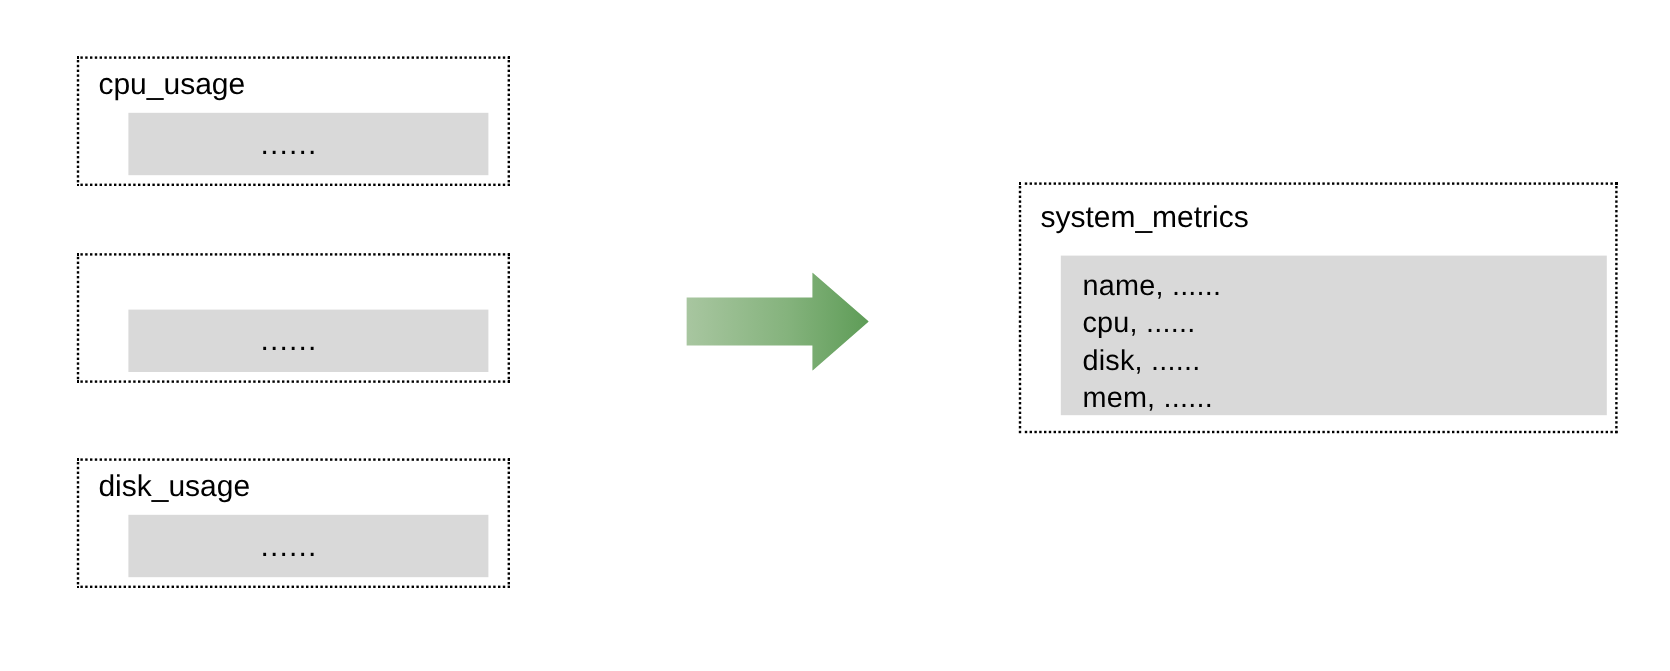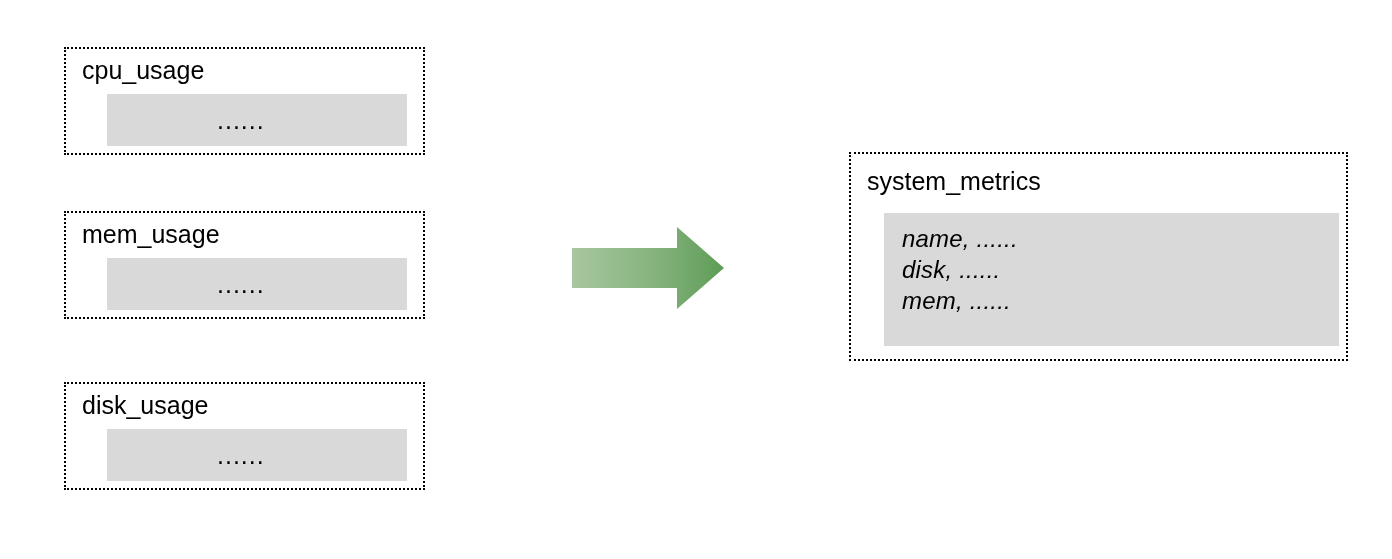--- a/index.html
+++ b/index.html
@@ -91,21 +91,20 @@
     width: 455px;
     height: 133px;
     padding: 10px 0 0 18px;
   }
   .dst-line {
     font-size: 24px;
     line-height: 31px;
     letter-spacing: 0.2px;
     white-space: nowrap;
     color: #000000;
-    font-style: italic;
   }
 
   
   .flow-arrow {
     position: absolute;
     left: 572px;
     top: 227px;
     width: 152px;
     height: 82px;
   }
@@ -116,21 +115,20 @@
 <div id="canvas">
 
   <div class="entity-box src-box src-box-1">
     <div class="entity-title">cpu_usage</div>
     <div class="entity-body src-body">
       <div class="entity-ellipsis src-ellipsis">......</div>
     </div>
   </div>
 
   <div class="entity-box src-box src-box-2">
-    <div class="entity-title">mem_usage</div>
     <div class="entity-body src-body">
       <div class="entity-ellipsis src-ellipsis">......</div>
     </div>
   </div>
 
   <div class="entity-box src-box src-box-3">
     <div class="entity-title">disk_usage</div>
     <div class="entity-body src-body">
       <div class="entity-ellipsis src-ellipsis">......</div>
     </div>
@@ -144,18 +142,19 @@
         <stop offset="100%" stop-color="#5E9C57"></stop>
       </linearGradient>
     </defs>
     <polygon points="0,21 105,21 105,0 152,41 105,82 105,61 0,61" fill="url(#arrowGrad)"></polygon>
   </svg>
 
   <div class="entity-box dst-box">
     <div class="entity-title dst-title">system_metrics</div>
     <div class="entity-body dst-body">
       <div class="dst-line">name, ......</div>
+      <div class="dst-line">cpu, ......</div>
       <div class="dst-line">disk, ......</div>
       <div class="dst-line">mem, ......</div>
     </div>
   </div>
 
 </div>
 
 </body></html>

